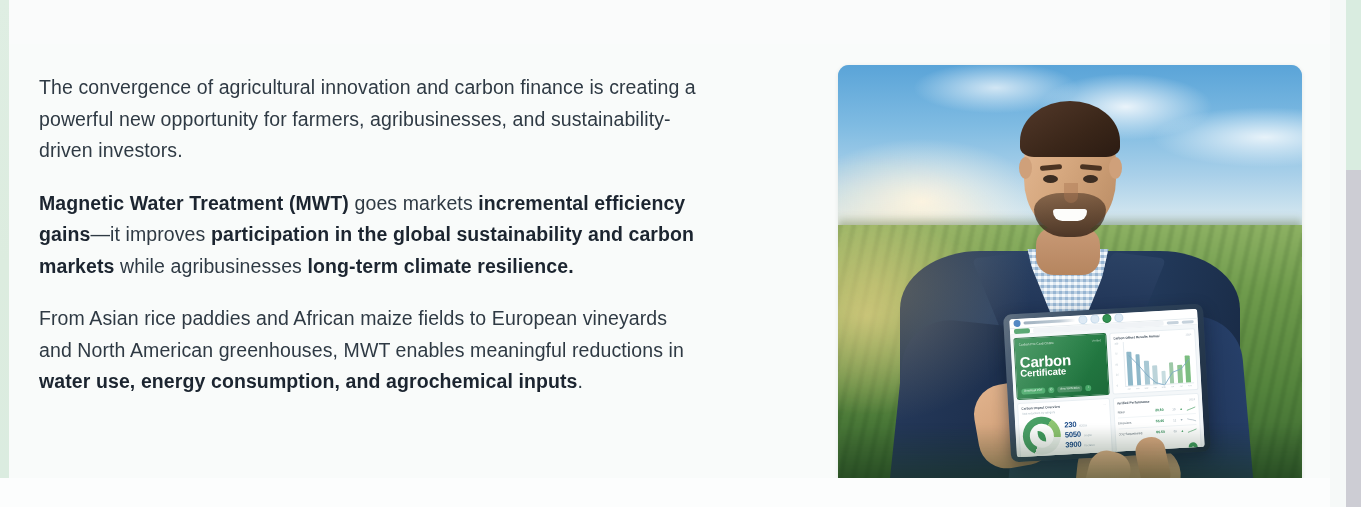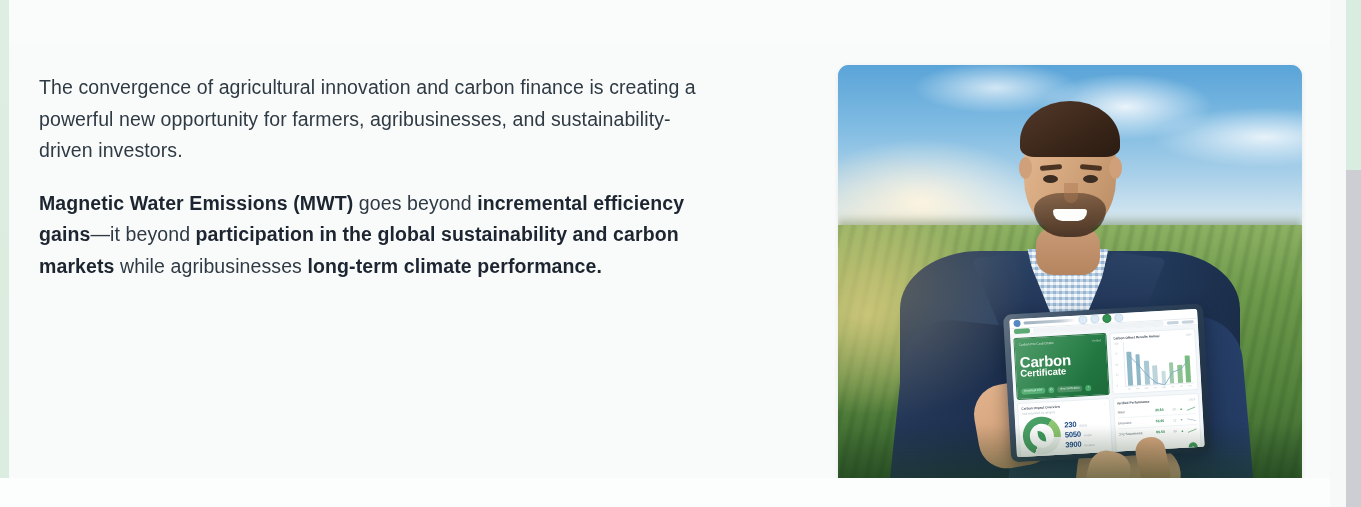--- a/index.html
+++ b/index.html
@@ -532,24 +532,27 @@
   <div id="left-accent"></div>
 
   <div id="section">
 
     <div id="copy">
       <p class="para">
         <span>The convergence of agricultural innovation and carbon finance is creating a powerful new opportunity for farmers, agribusinesses, and sustainability-driven investors.</span>
       </p>
 
       <p class="para">
-        <b>Magnetic Water Emissions (MWT)</b><span> goes beyond </span><b>incremental efficiency gains</b><span>—it beyond </span><b>participation in the global sustainability and carbon markets</b><span> while agribusinesses </span><b>long-term climate performance.</b>
+        <b>Magnetic Water Treatment (MWT)</b><span> goes markets </span><b>incremental efficiency gains</b><span>—it improves </span><b>participation in the global sustainability and carbon markets</b><span> while agribusinesses </span><b>long-term climate resilience.</b>
       </p>
 
 
+      <p class="para">
+        <span>From Asian rice paddies and African maize fields to European vineyards and North American greenhouses, MWT enables meaningful reductions in </span><b>water use, energy consumption, and agrochemical inputs</b><span>.</span>
+      </p>
     </div>
 
     <div id="photo-card">
       <div class="photo-layer" id="sky"></div>
       <div class="photo-layer" id="treeline"></div>
       <div class="photo-layer" id="field"></div>
       <div class="photo-layer" id="field-blur"></div>
 
       <div class="photo-layer" id="farmer">
         <div id="torso"></div>

